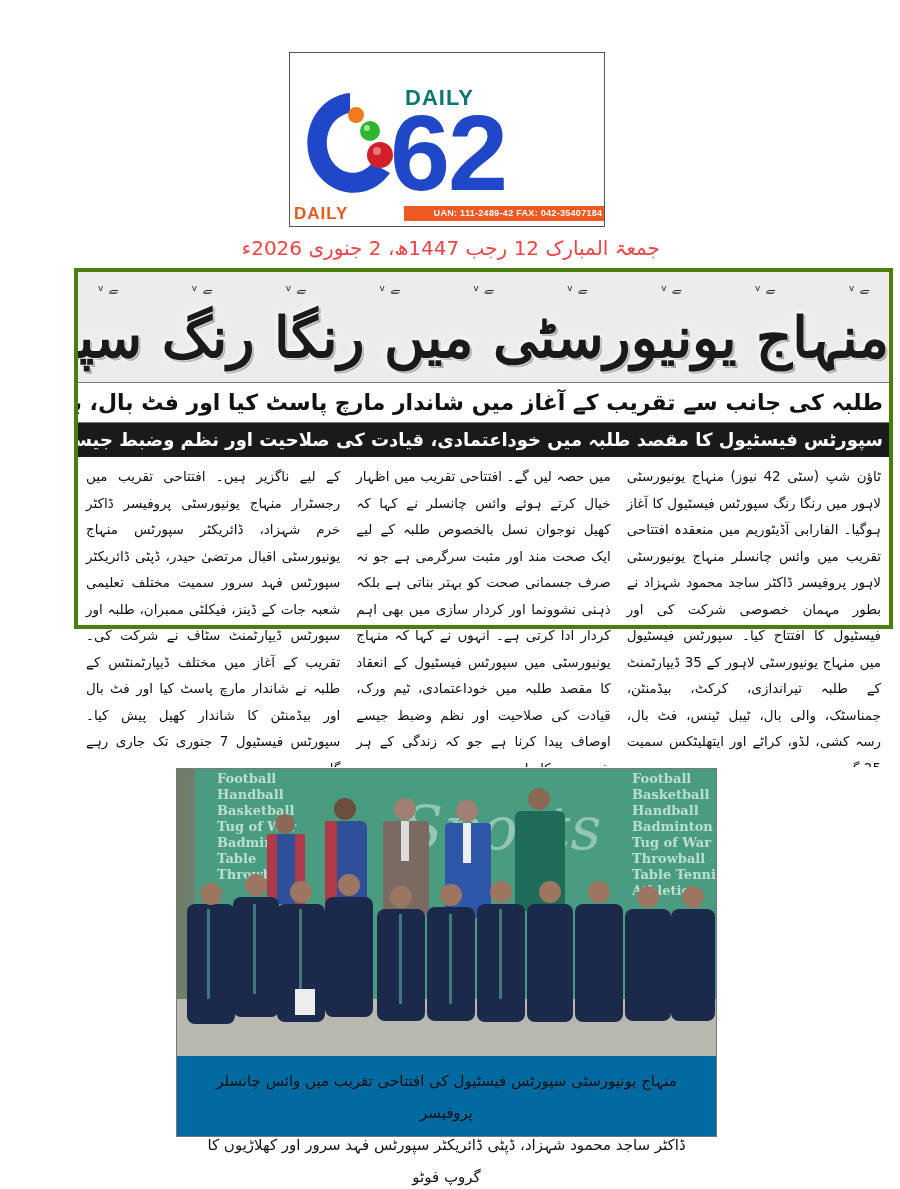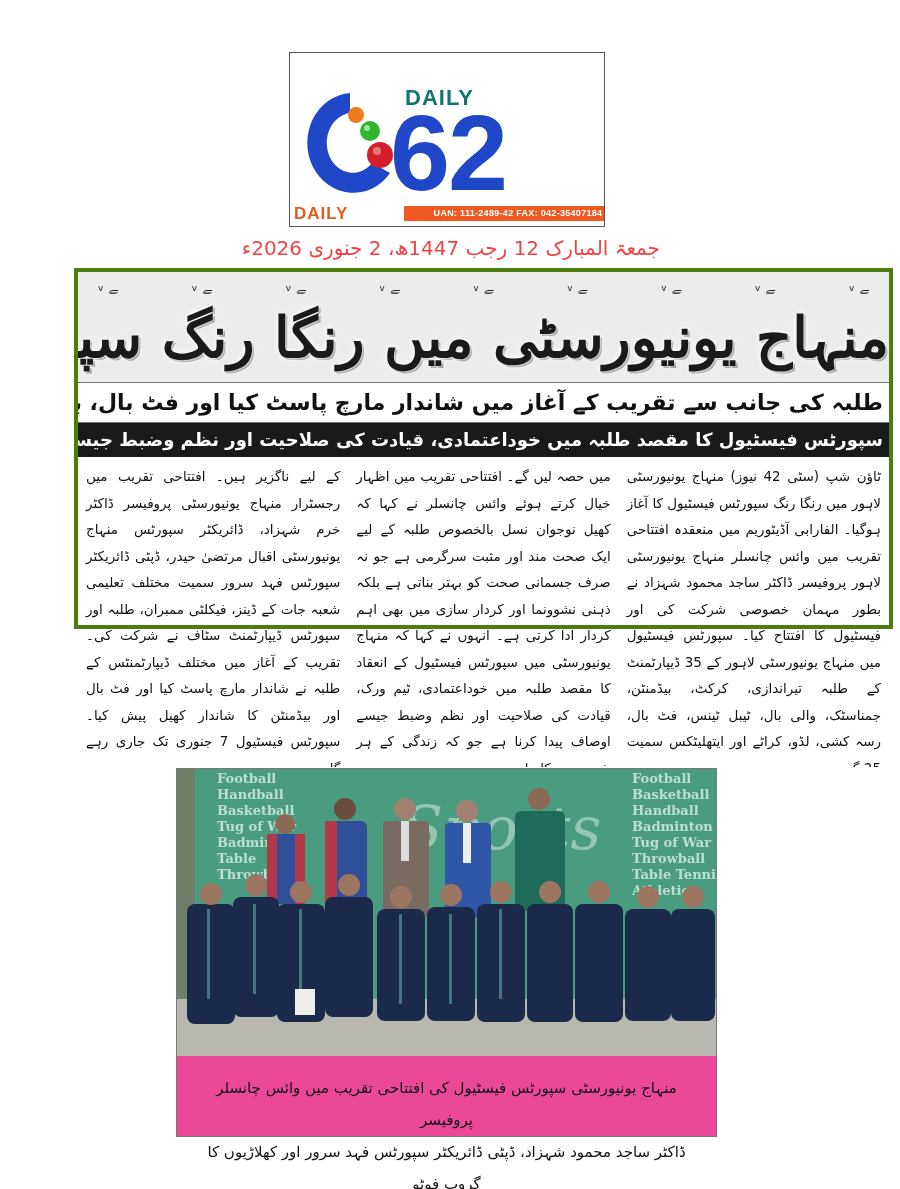--- a/index.html
+++ b/index.html
@@ -23,24 +23,24 @@
   .headline .title { position: absolute; top: 24px; left: 0; right: 0; text-align: center; direction: rtl; font-family: "DejaVu Serif", serif; font-weight: bold; font-size: 56px; line-height: 82px; color: #1a1a1a; text-shadow: 0 0 3px #fff, 0 0 6px #fff, 2px 2px 0 #888; letter-spacing: -1px; white-space: nowrap; }
 
   .subhead1 { position: absolute; left: 0; top: 111px; width: 100%; height: 40px; border-bottom: 1px solid #777; box-sizing: border-box; direction: rtl; text-align: right; padding-right: 6px; font-size: 22px; font-weight: bold; line-height: 40px; color: #111; white-space: nowrap; overflow: hidden; }
   .subhead2 { position: absolute; left: 0; top: 151px; width: 100%; height: 34px; background: #1a1a1a; box-sizing: border-box; direction: rtl; text-align: right; padding-right: 6px; font-size: 18px; font-weight: bold; line-height: 34px; color: #fff; white-space: nowrap; overflow: hidden; }
 
   .columns { position: absolute; left: 0; top: 185px; width: 100%; height: 310px; display: flex; flex-direction: row-reverse; }
   .col { flex: 1; padding: 6px 8px 4px 8px; box-sizing: border-box; direction: rtl; text-align: justify; font-size: 13.5px; line-height: 26.5px; color: #111; overflow: hidden; }
   .col p { margin: 0; }
 
   
-  .photo-box { position: absolute; left: 176px; top: 768px; width: 541px; height: 369px; border: 1px solid #777; box-sizing: border-box; background: #ec4899; }
+  .photo-box { position: absolute; left: 176px; top: 768px; width: 541px; height: 369px; border: 1px solid #777; box-sizing: border-box; background: #0369a1; }
   .photo { position: absolute; left: 0; top: 0; width: 100%; height: 287px; overflow: hidden; background: linear-gradient(180deg, #5aa88a 0%, #3f9479 45%, #6d8d86 70%, #c9c9c4 100%); }
   .photo svg { display: block; }
-  .caption { position: absolute; left: 0; top: 287px; width: 100%; height: 80px; box-sizing: border-box; direction: rtl; text-align: center; padding: 16px 12px; font-size: 15px; line-height: 32px; color: #111; }
+  .caption { position: absolute; left: 0; top: 287px; width: 100%; height: 80px; box-sizing: border-box; direction: rtl; text-align: center; padding: 9px 12px; font-size: 15px; line-height: 32px; color: #111; }
 </style>
 </head>
 <body>
 
 <div class="masthead">
   <svg class="logo-c" viewBox="0 0 98 110" width="98" height="110">
     <path d="M52 8 A46 50 0 1 0 92 88 L74 78 A26 30 0 1 1 52 28 Z" fill="#1f47c7"></path>
     <circle cx="58" cy="30" r="8" fill="#f07a1c"></circle>
     <circle cx="72" cy="46" r="10" fill="#2fb52f"></circle>
     <circle cx="82" cy="70" r="13" fill="#d2202a"></circle>

